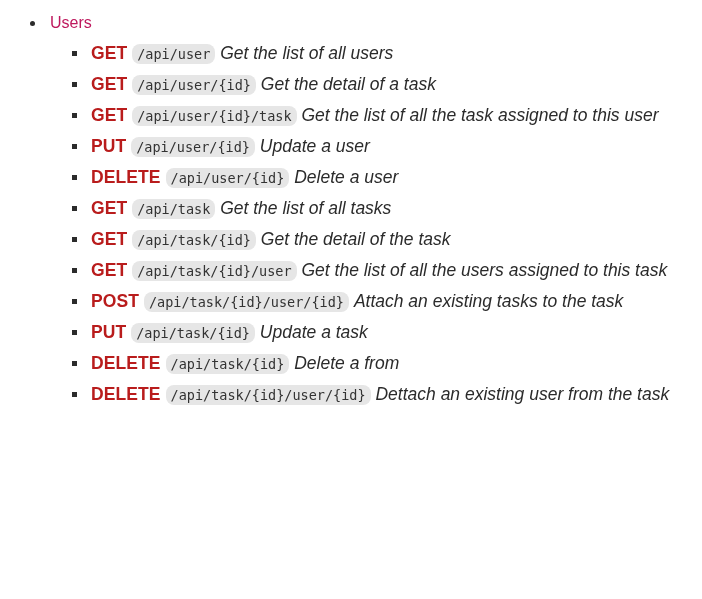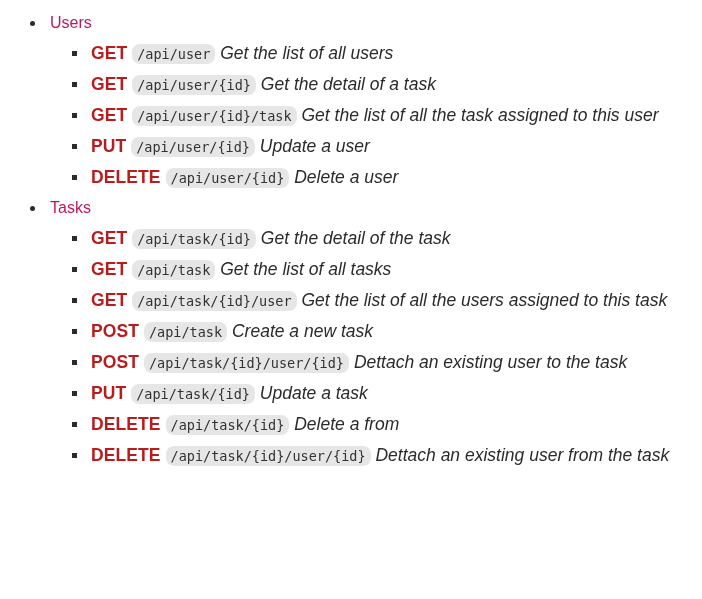--- a/index.html
+++ b/index.html
@@ -102,26 +102,24 @@
         <span class="group-label">Users</span>
         <ul class="lvl2">
           <li class="endpoint"><span class="method">GET</span> <code class="path">/api/user</code> <span class="desc">Get the list of all users</span></li>
           <li class="endpoint"><span class="method">GET</span> <code class="path">/api/user/{id}</code> <span class="desc">Get the detail of a task</span></li>
           <li class="endpoint"><span class="method">GET</span> <code class="path">/api/user/{id}/task</code> <span class="desc">Get the list of all the task assigned to this user</span></li>
           <li class="endpoint"><span class="method">PUT</span> <code class="path">/api/user/{id}</code> <span class="desc">Update a user</span></li>
           <li class="endpoint"><span class="method">DELETE</span> <code class="path">/api/user/{id}</code> <span class="desc">Delete a user</span></li>
         </ul>
       </li>
       <li class="group">
-        <span class="group-label">Tasks</span>
         <ul class="lvl2">
+          <li class="endpoint"><span class="method">GET</span> <code class="path">/api/task</code> <span class="desc">Get the list of all tasks</span></li>
           <li class="endpoint"><span class="method">GET</span> <code class="path">/api/task/{id}</code> <span class="desc">Get the detail of the task</span></li>
-          <li class="endpoint"><span class="method">GET</span> <code class="path">/api/task</code> <span class="desc">Get the list of all tasks</span></li>
           <li class="endpoint"><span class="method">GET</span> <code class="path">/api/task/{id}/user</code> <span class="desc">Get the list of all the users assigned to this task</span></li>
-          <li class="endpoint"><span class="method">POST</span> <code class="path">/api/task</code> <span class="desc">Create a new task</span></li>
-          <li class="endpoint"><span class="method">POST</span> <code class="path">/api/task/{id}/user/{id}</code> <span class="desc">Dettach an existing user to the task</span></li>
+          <li class="endpoint"><span class="method">POST</span> <code class="path">/api/task/{id}/user/{id}</code> <span class="desc">Attach an existing tasks to the task</span></li>
           <li class="endpoint"><span class="method">PUT</span> <code class="path">/api/task/{id}</code> <span class="desc">Update a task</span></li>
           <li class="endpoint"><span class="method">DELETE</span> <code class="path">/api/task/{id}</code> <span class="desc">Delete a from</span></li>
           <li class="endpoint"><span class="method">DELETE</span> <code class="path">/api/task/{id}/user/{id}</code> <span class="desc">Dettach an existing user from the task</span></li>
         </ul>
       </li>
     </ul>
 </div>
 
 </body></html>

